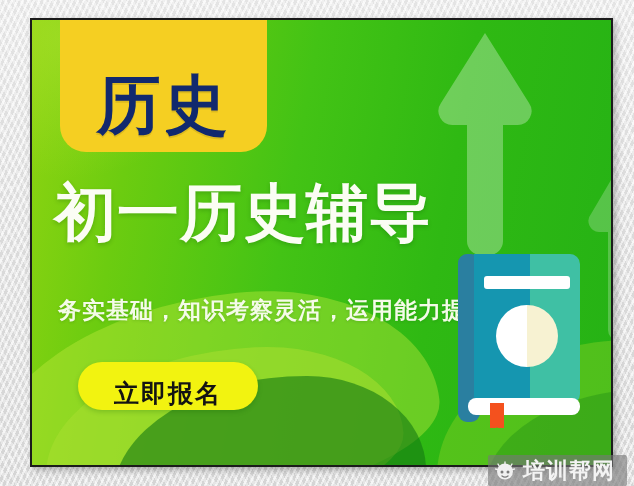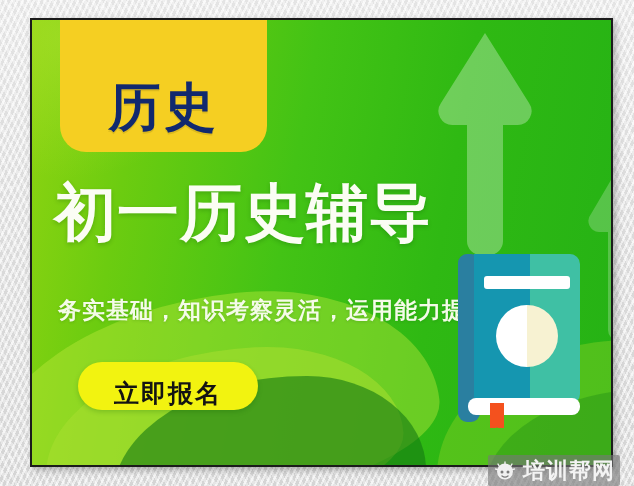--- a/index.html
+++ b/index.html
@@ -86,22 +86,22 @@
 
   
   #subject-badge{
     position:absolute;left:28px;top:-34px;width:207px;height:166px;
     background:#f5cf22;
     border-radius:26px;
     display:flex;align-items:flex-end;justify-content:center;
     padding-bottom:14px;box-sizing:border-box;
   }
   #subject-badge-label{
-    font-family:Liberation Mono, monospace;
-    font-size:52px;font-weight:700;color:#11296e;
+    font-family:Liberation Serif, serif;
+    font-size:64px;font-weight:700;color:#11296e;
     letter-spacing:3px;line-height:1;
     text-shadow:0 2px 0 rgba(0,0,0,.10);
     margin-top:44px;
   }
 
   
   #headline{
     position:absolute;left:22px;top:160px;
     font-family:"DejaVu Sans","Liberation Sans",sans-serif;
     font-size:62px;font-weight:700;color:#fbfdf4;
@@ -131,21 +131,21 @@
 
   
   #book-illustration{
     position:absolute;left:420px;top:228px;width:140px;height:180px;
   }
   #book-illustration svg{width:100%;height:100%;display:block;}
 
   
   #watermark{
     position:absolute;left:488px;top:455px;
-    height:31px;padding:0 5px 0 6px;
+    height:31px;padding:0 12px 0 6px;
     background:rgba(120,120,120,.62);
     display:flex;align-items:center;gap:7px;
     border-radius:2px;
   }
   #watermark-icon{width:22px;height:20px;flex:none;}
   #watermark-icon svg{width:100%;height:100%;display:block;}
   #watermark-text{
     font-family:"DejaVu Sans","Liberation Sans",sans-serif;
     font-size:22px;font-weight:700;color:#f3f3f3;letter-spacing:1px;line-height:1;
   }

